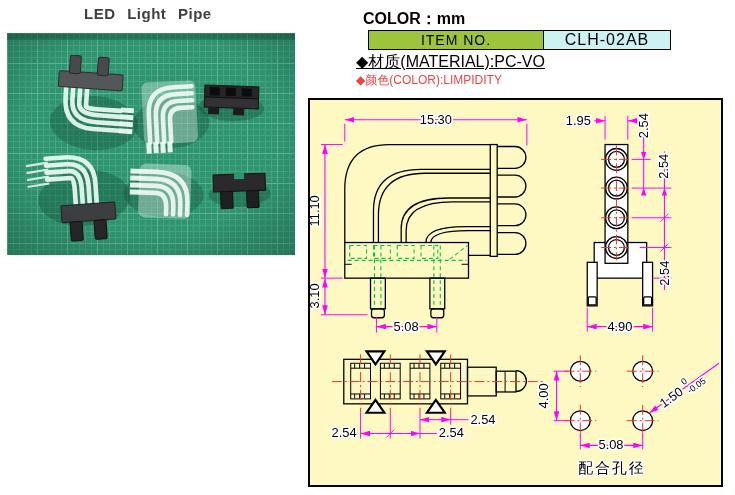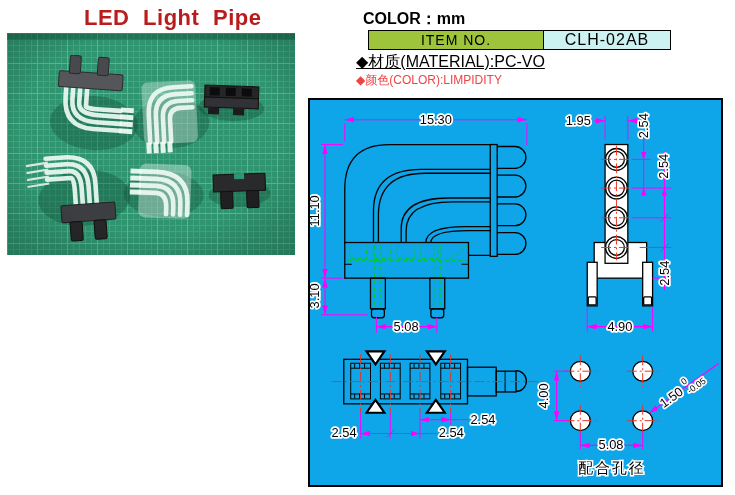--- a/index.html
+++ b/index.html
@@ -1,30 +1,30 @@
 <!DOCTYPE html>
 <html><head>
 <meta charset="utf-8">
 <style>
   html,body{margin:0;padding:0;background:#fff;}
   .stage{position:relative;width:735px;height:495px;background:#ffffff;
          font-family:"Liberation Sans","DejaVu Sans",sans-serif;overflow:hidden;}
-  .title{position:absolute;left:84px;top:5px;font-size:22px;font-weight:bold;
-         color:#b91c1c;letter-spacing:.5px;word-spacing:7px;}
+  .title{position:absolute;left:84px;top:5px;font-size:15px;font-weight:bold;
+         color:#404040;letter-spacing:.5px;word-spacing:7px;}
   .photo{position:absolute;left:7px;top:33px;width:288px;height:222px;}
   .unit{position:absolute;left:363px;top:9px;font-size:16px;font-weight:bold;color:#000;}
   .itemtable{position:absolute;left:360px;top:30px;width:303px;height:20px;
              display:flex;border:1px solid #000;box-sizing:border-box;margin-left:8px;}
   .cell-item{width:174px;background:#9ec43b;border-right:1px solid #000;
              text-align:center;font-size:14px;line-height:18px;letter-spacing:1px;}
   .cell-val{flex:1;background:#cdf2f2;text-align:center;font-size:16px;line-height:18px;letter-spacing:1px;}
   .matline{position:absolute;left:356px;top:52px;font-size:16px;color:#000;text-decoration:underline;}
   .colline{position:absolute;left:356px;top:72px;font-size:12px;color:#ef4444;}
   .drawing{position:absolute;left:308px;top:98px;width:411px;height:385px;
-           border:2px solid #000;background:#0ea5e9;}
+           border:2px solid #000;background:#fef9c3;}
   
   .k{stroke:#000;stroke-width:1.3;fill:none;}
   .kf{stroke:#000;stroke-width:1.3;fill:#fff;}
   .k1{stroke:#000;stroke-width:1;fill:none;}
   .m{stroke:#ff00ff;stroke-width:1.1;fill:none;}
   .w{stroke:#ff00ff;stroke-width:1;fill:none;}
   .r{stroke:#ee3322;stroke-width:1;fill:none;stroke-dasharray:10 3 2 3;}
   .g{stroke:#00c83c;stroke-width:1.1;fill:none;stroke-dasharray:4 3;}
   .ar{fill:#ff00ff;stroke:none;}
   .tri{fill:#fff;stroke:#000;stroke-width:2.2;}

